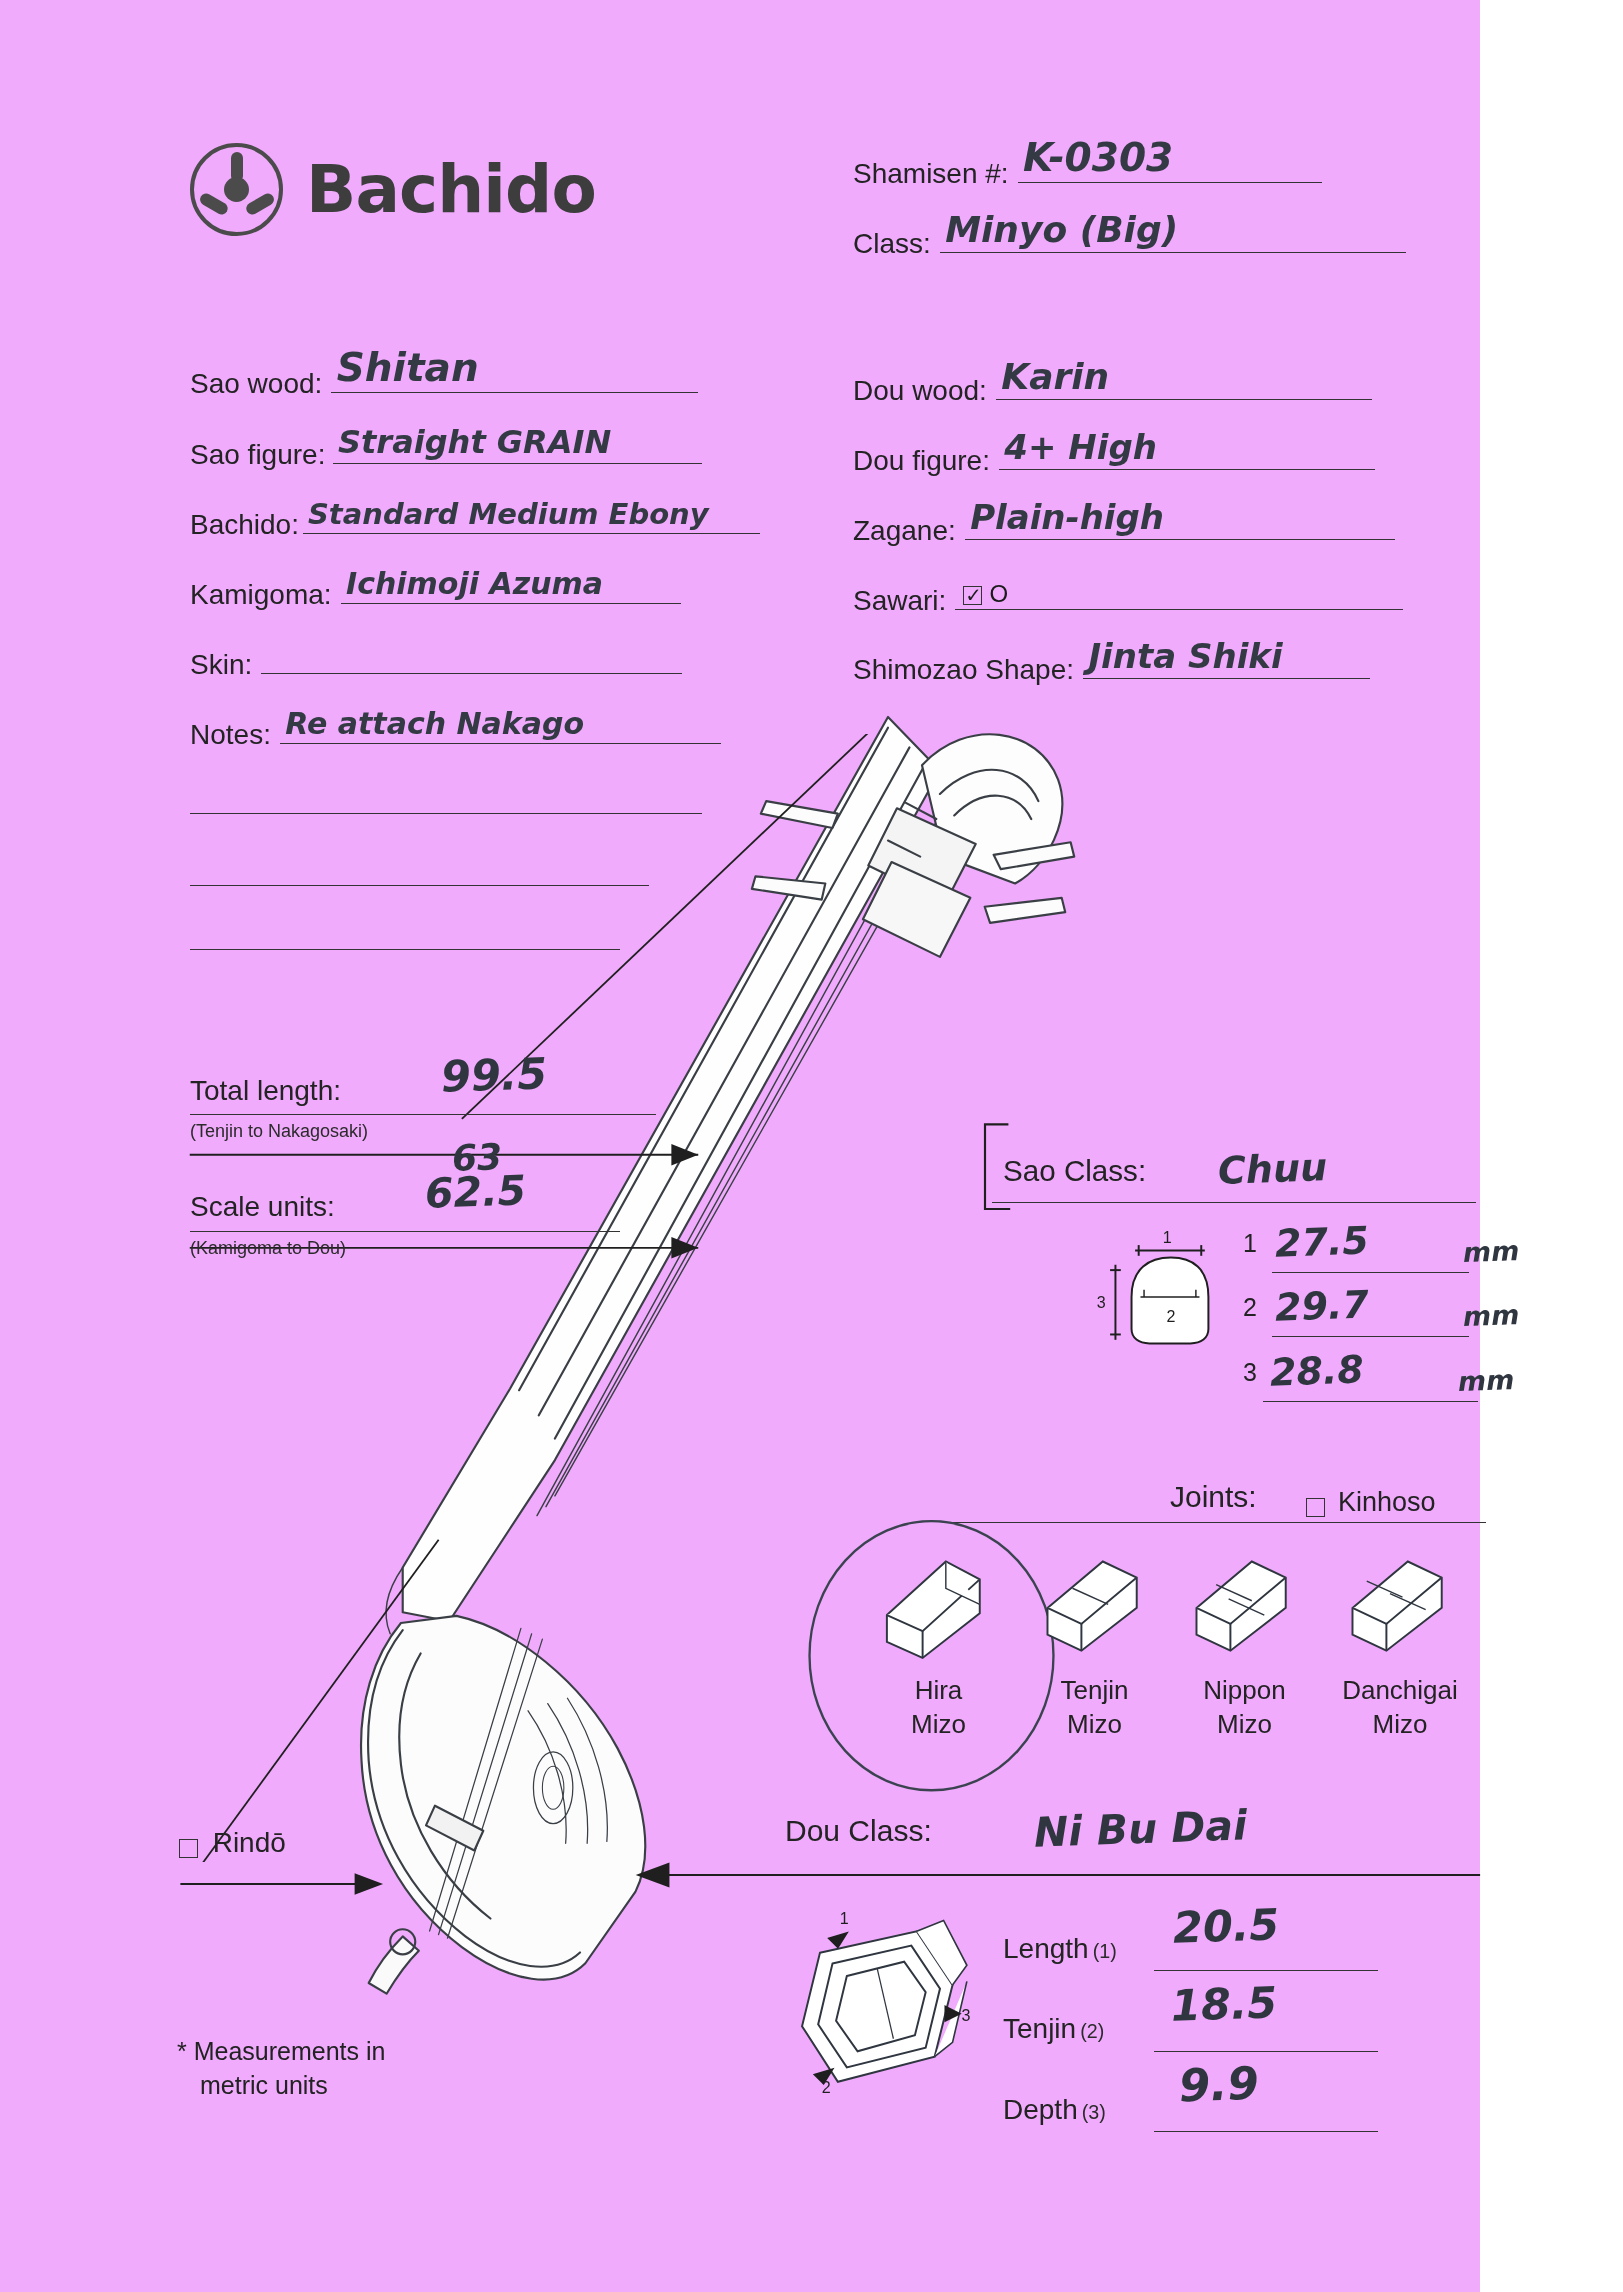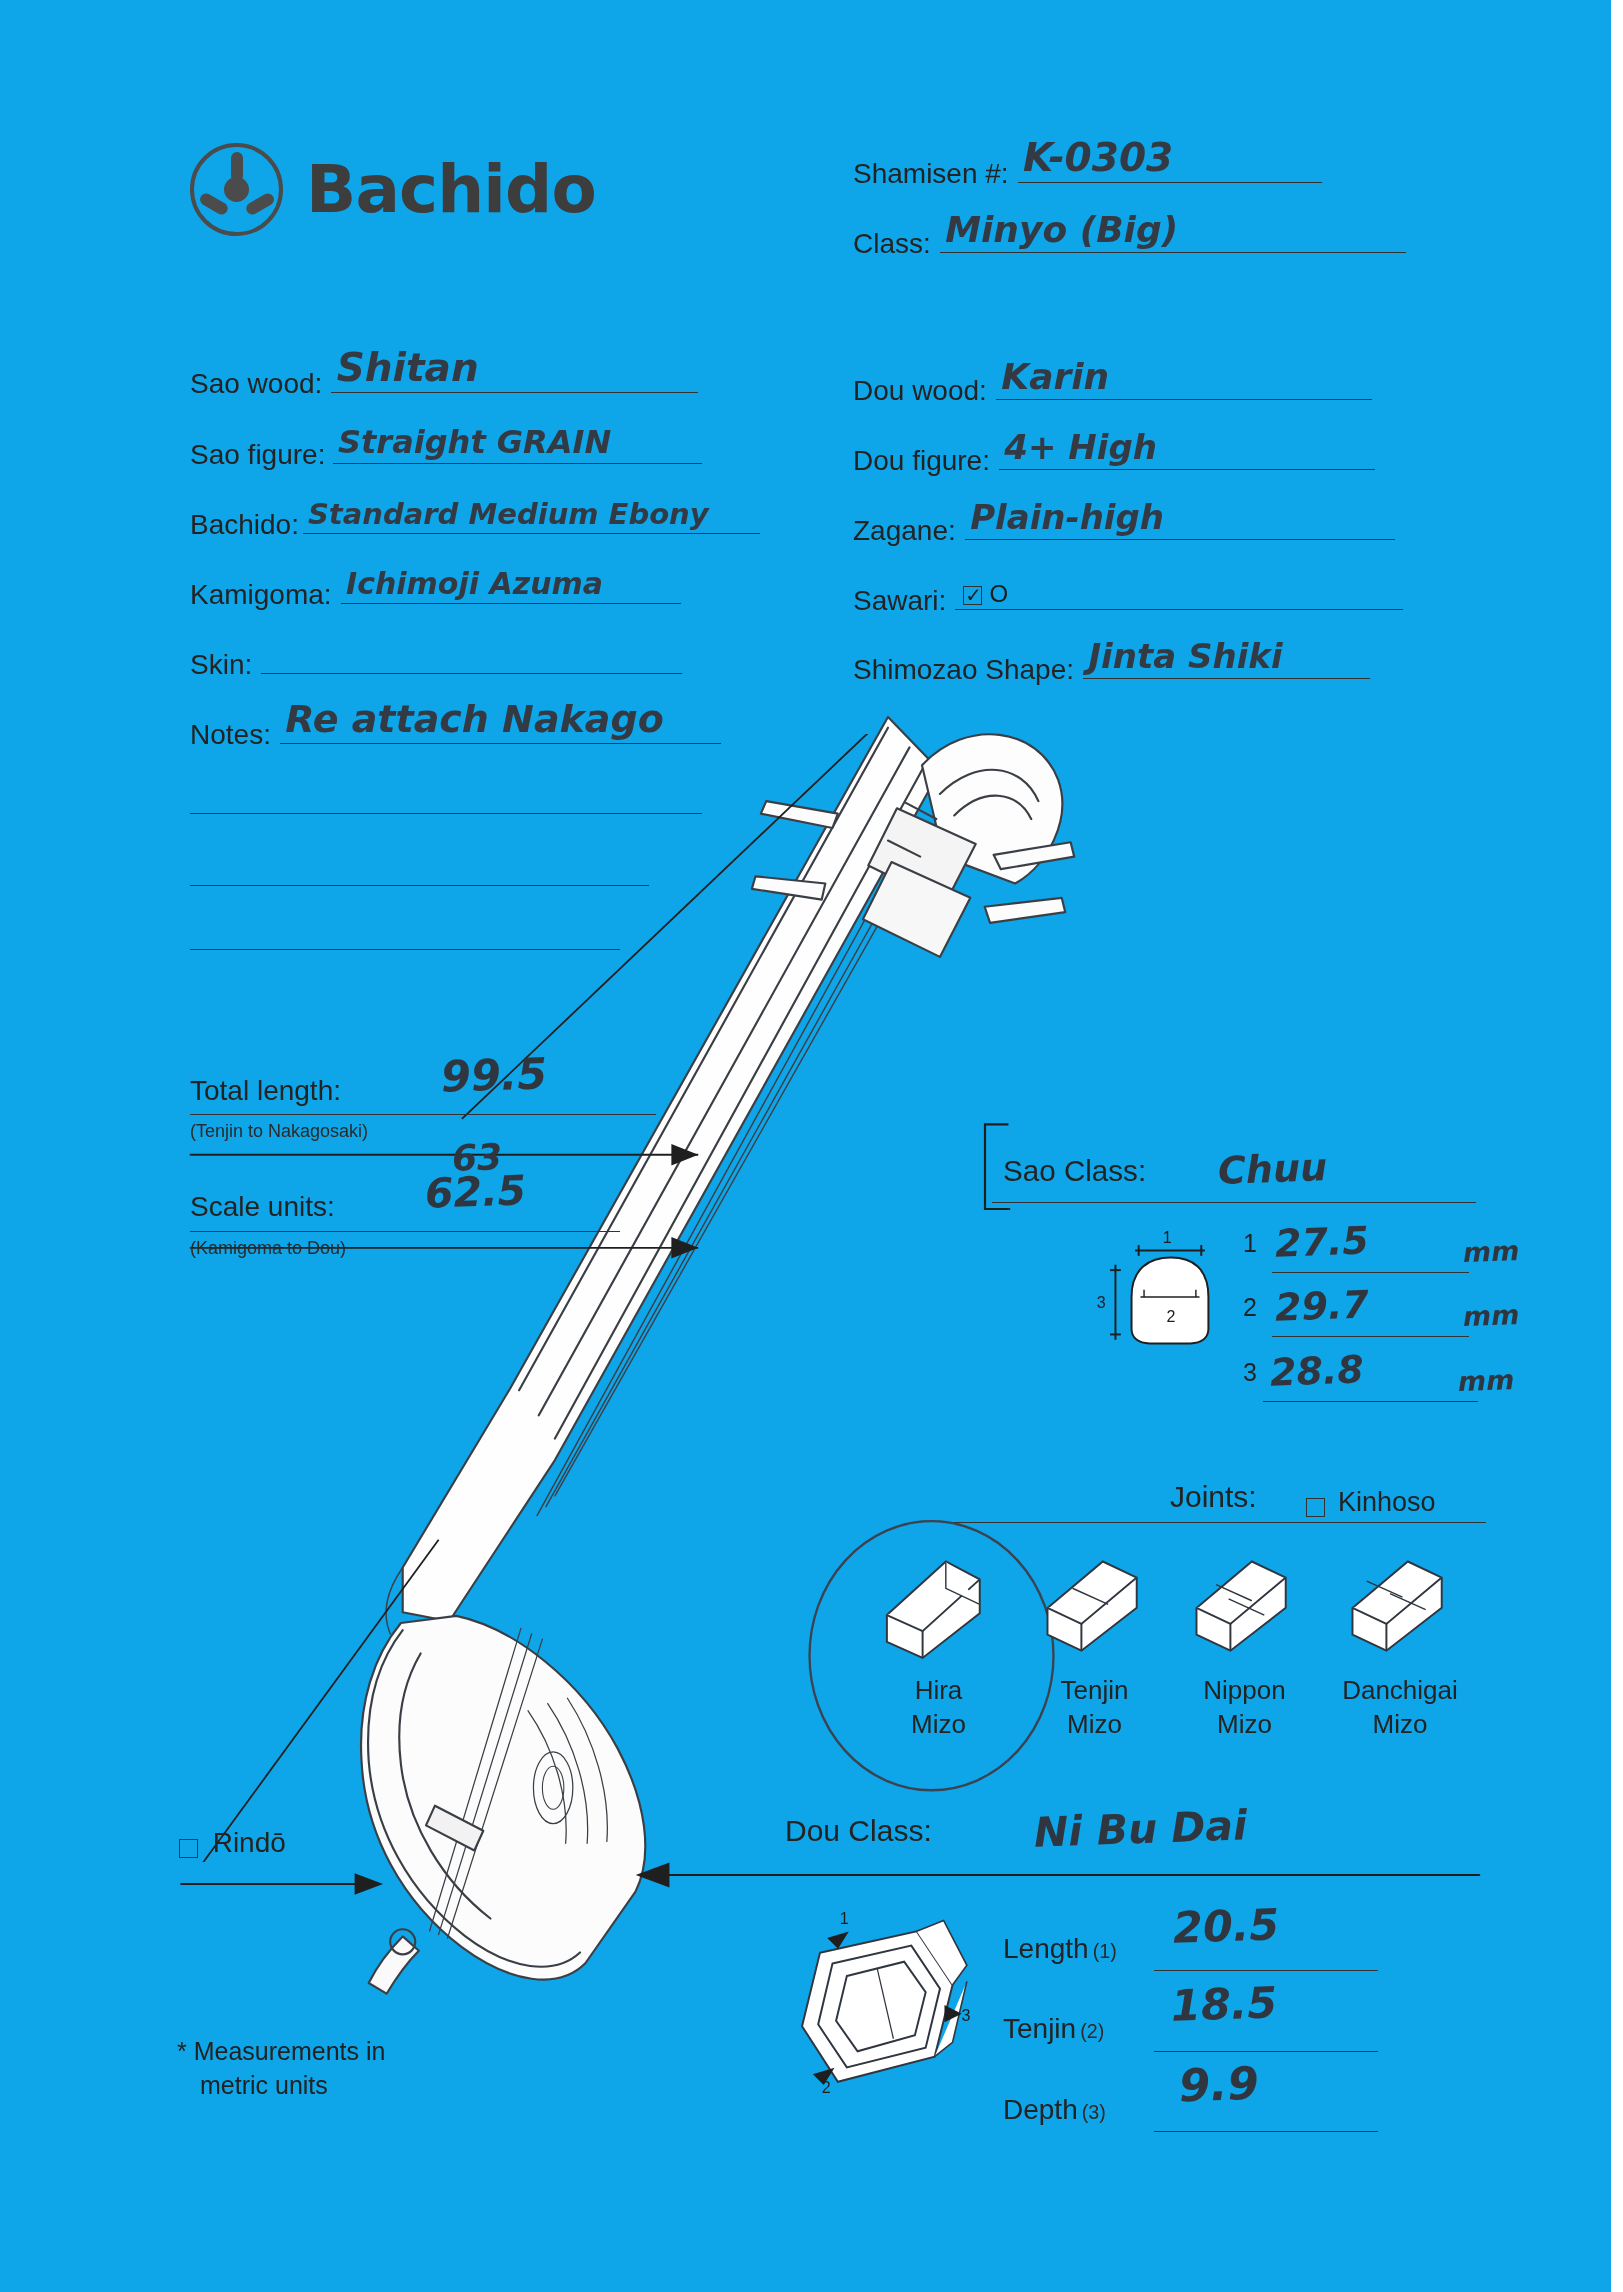--- a/index.html
+++ b/index.html
@@ -11,23 +11,23 @@
     width: 1624px;
     height: 2293px;
     position: relative;
     font-family: "Liberation Sans", sans-serif;
     color: #1b1b1b;
     overflow: hidden;
   }
   .page {
     position: absolute;
     left: 0; top: 0;
-    width: 1611px;
+    width: 1480px;
     height: 2293px;
-    background: #0ea5e9;
+    background: #f0abfc;
   }
   
   .abs { position: absolute; }
   .lbl {
     font-size: 28px;
     color: #232323;
     white-space: nowrap;
   }
   .sub {
     font-size: 18px;
@@ -204,21 +204,21 @@
   <div class="field" style="left:190px; top:643px;">
     <span class="flabel">Skin:</span>
     <span class="fline" style="width:421px; margin-left:9px;">
       <span class="fval" style="font-size:30px;"></span>
     </span>
   </div>
 
   <div class="field" style="left:190px; top:713px;">
     <span class="flabel">Notes:</span>
     <span class="fline" style="width:441px; margin-left:9px;">
-      <span class="fval" style="font-size:38px;">Re attach Nakago</span>
+      <span class="fval" style="font-size:30px;">Re attach Nakago</span>
     </span>
   </div>
 
   <div class="rule" style="left:190px; top:813px; width:512px;"></div>
   <div class="rule" style="left:190px; top:885px; width:459px;"></div>
   <div class="rule" style="left:190px; top:949px; width:430px;"></div>
   <div class="hand abs" style="left:193px; top:768px; font-size:23px; color:#5a5f66;">﻿</div>
 
   <div class="field" style="left:853px; top:369px;">
     <span class="flabel">Dou wood:</span>

